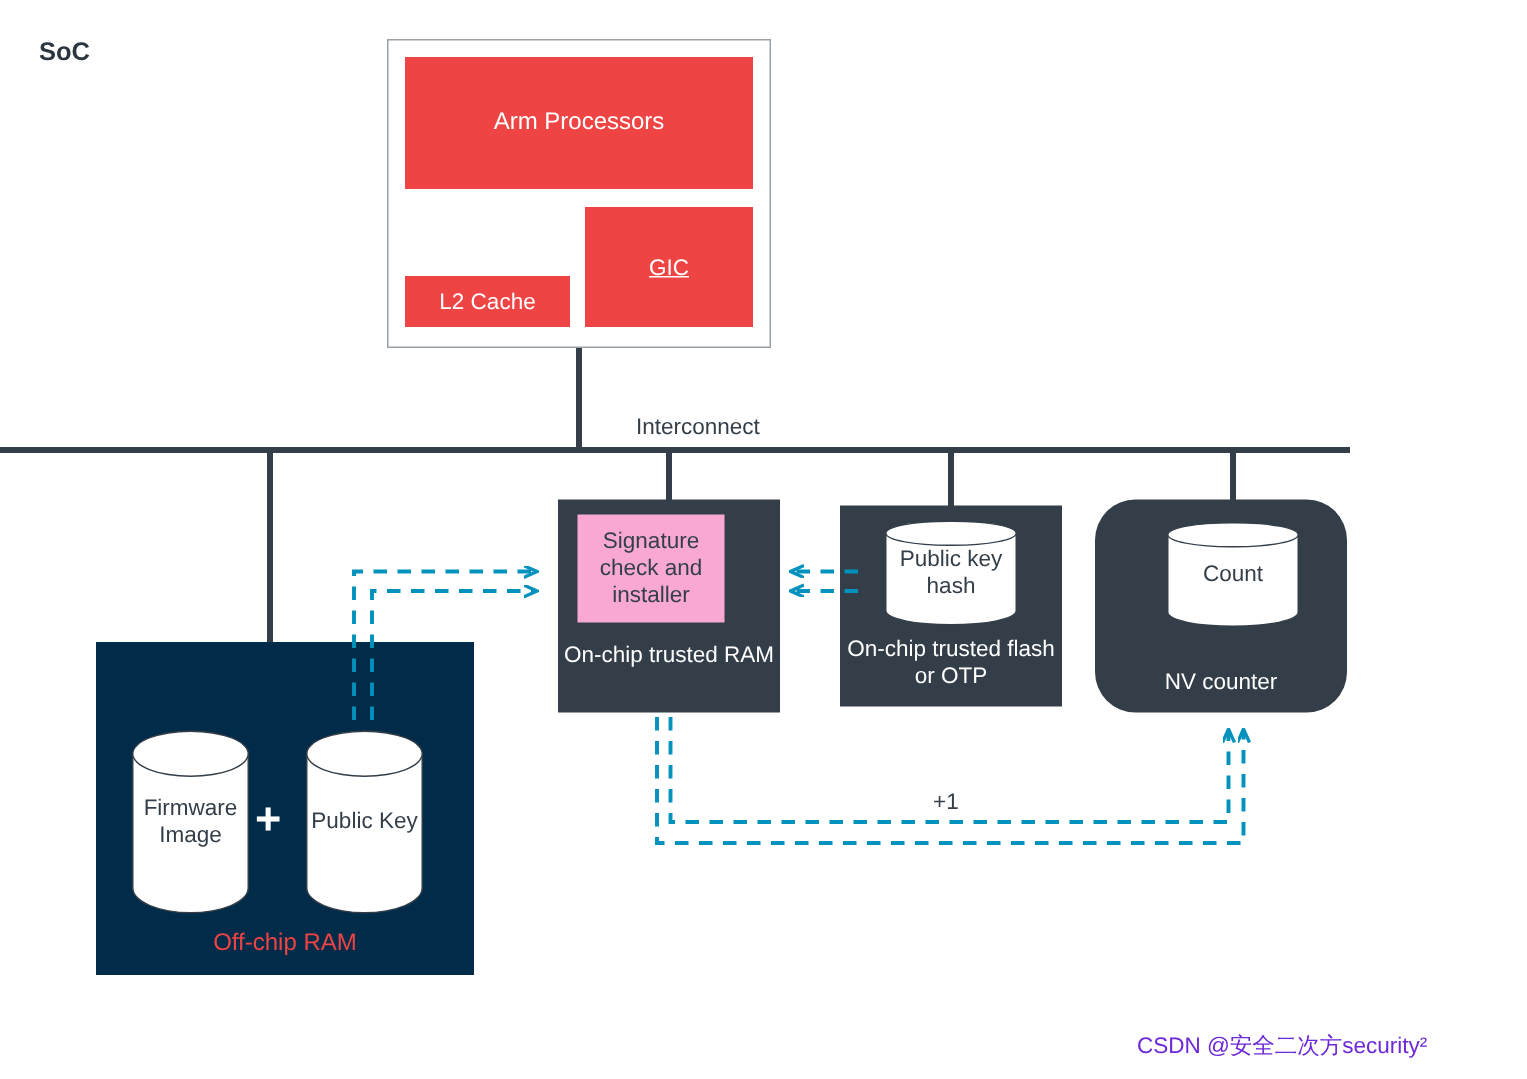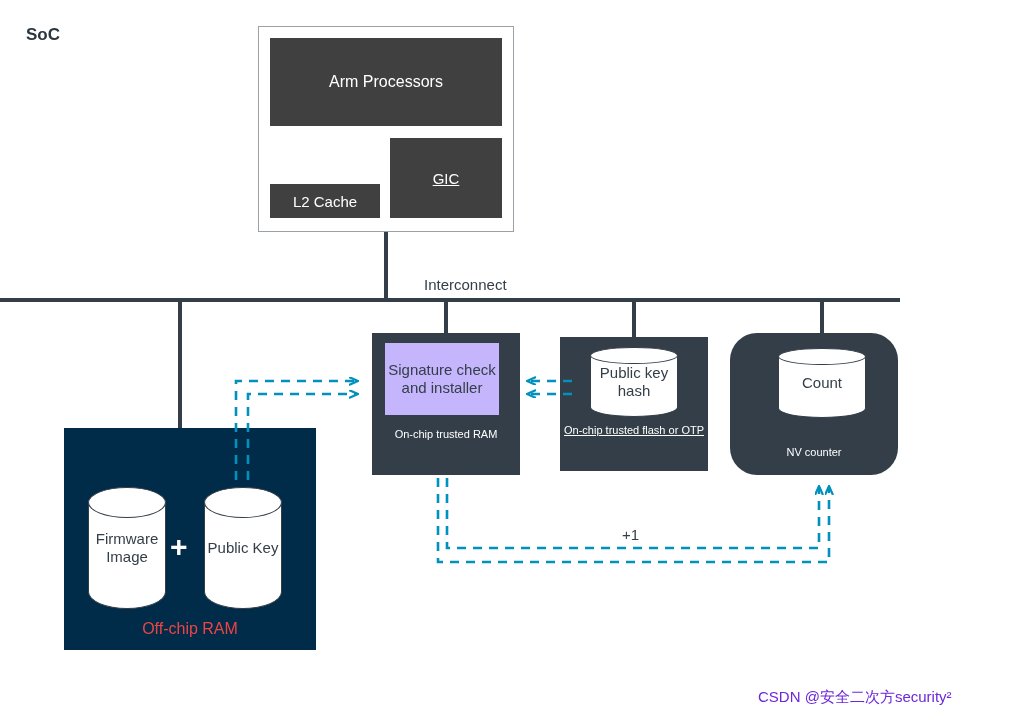--- a/index.html
+++ b/index.html
@@ -42,21 +42,21 @@
     left: 258px;
     top: 26px;
     width: 256px;
     height: 206px;
     border: 1.5px solid #9aa2a8;
     background: #ffffff;
     box-sizing: border-box;
   }
   .bluebox {
     position: absolute;
-    background: #404040;
+    background: #ef4444;
     color: #ffffff;
     display: flex;
     align-items: center;
     justify-content: center;
     text-align: right;
     box-sizing: border-box;
     font-size: 15px;
   }
   #arm-proc  { left: 270px; top: 38px;  width: 232px; height: 88px; font-size: 16px; }
   #l1-cache  { left: 270px; top: 138px; width: 110px; height: 34px; }
@@ -98,35 +98,35 @@
   #blk-sig { left: 372px; top: 333px; width: 148px; height: 142px; }
   #blk-pkh { left: 560px; top: 337px; width: 148px; height: 134px; }
   #blk-nv  { left: 730px; top: 333px; width: 168px; height: 142px; border-radius: 27px; }
 
   .slate-caption {
     position: absolute;
     left: 0;
     right: 0;
     color: #ffffff;
     text-align: center;
-    font-size: 11px;
+    font-size: 15px;
     line-height: 1.22;
   }
   #cap-sig { top: 95px; }
-  #cap-pkh { top: 87px; text-decoration: underline; }
+  #cap-pkh { top: 87px; }
   #cap-nv  { top: 113px; }
 
   
   #sig-inner {
     position: absolute;
     left: 13px;
     top: 10px;
-    width: 114px;
+    width: 98px;
     height: 72px;
-    background: #c4b5fd;
+    background: #f9a8d4;
     color: #333E48;
     font-size: 15px;
     line-height: 1.2;
     display: flex;
     align-items: center;
     justify-content: center;
     text-align: center;
   }
 
   

